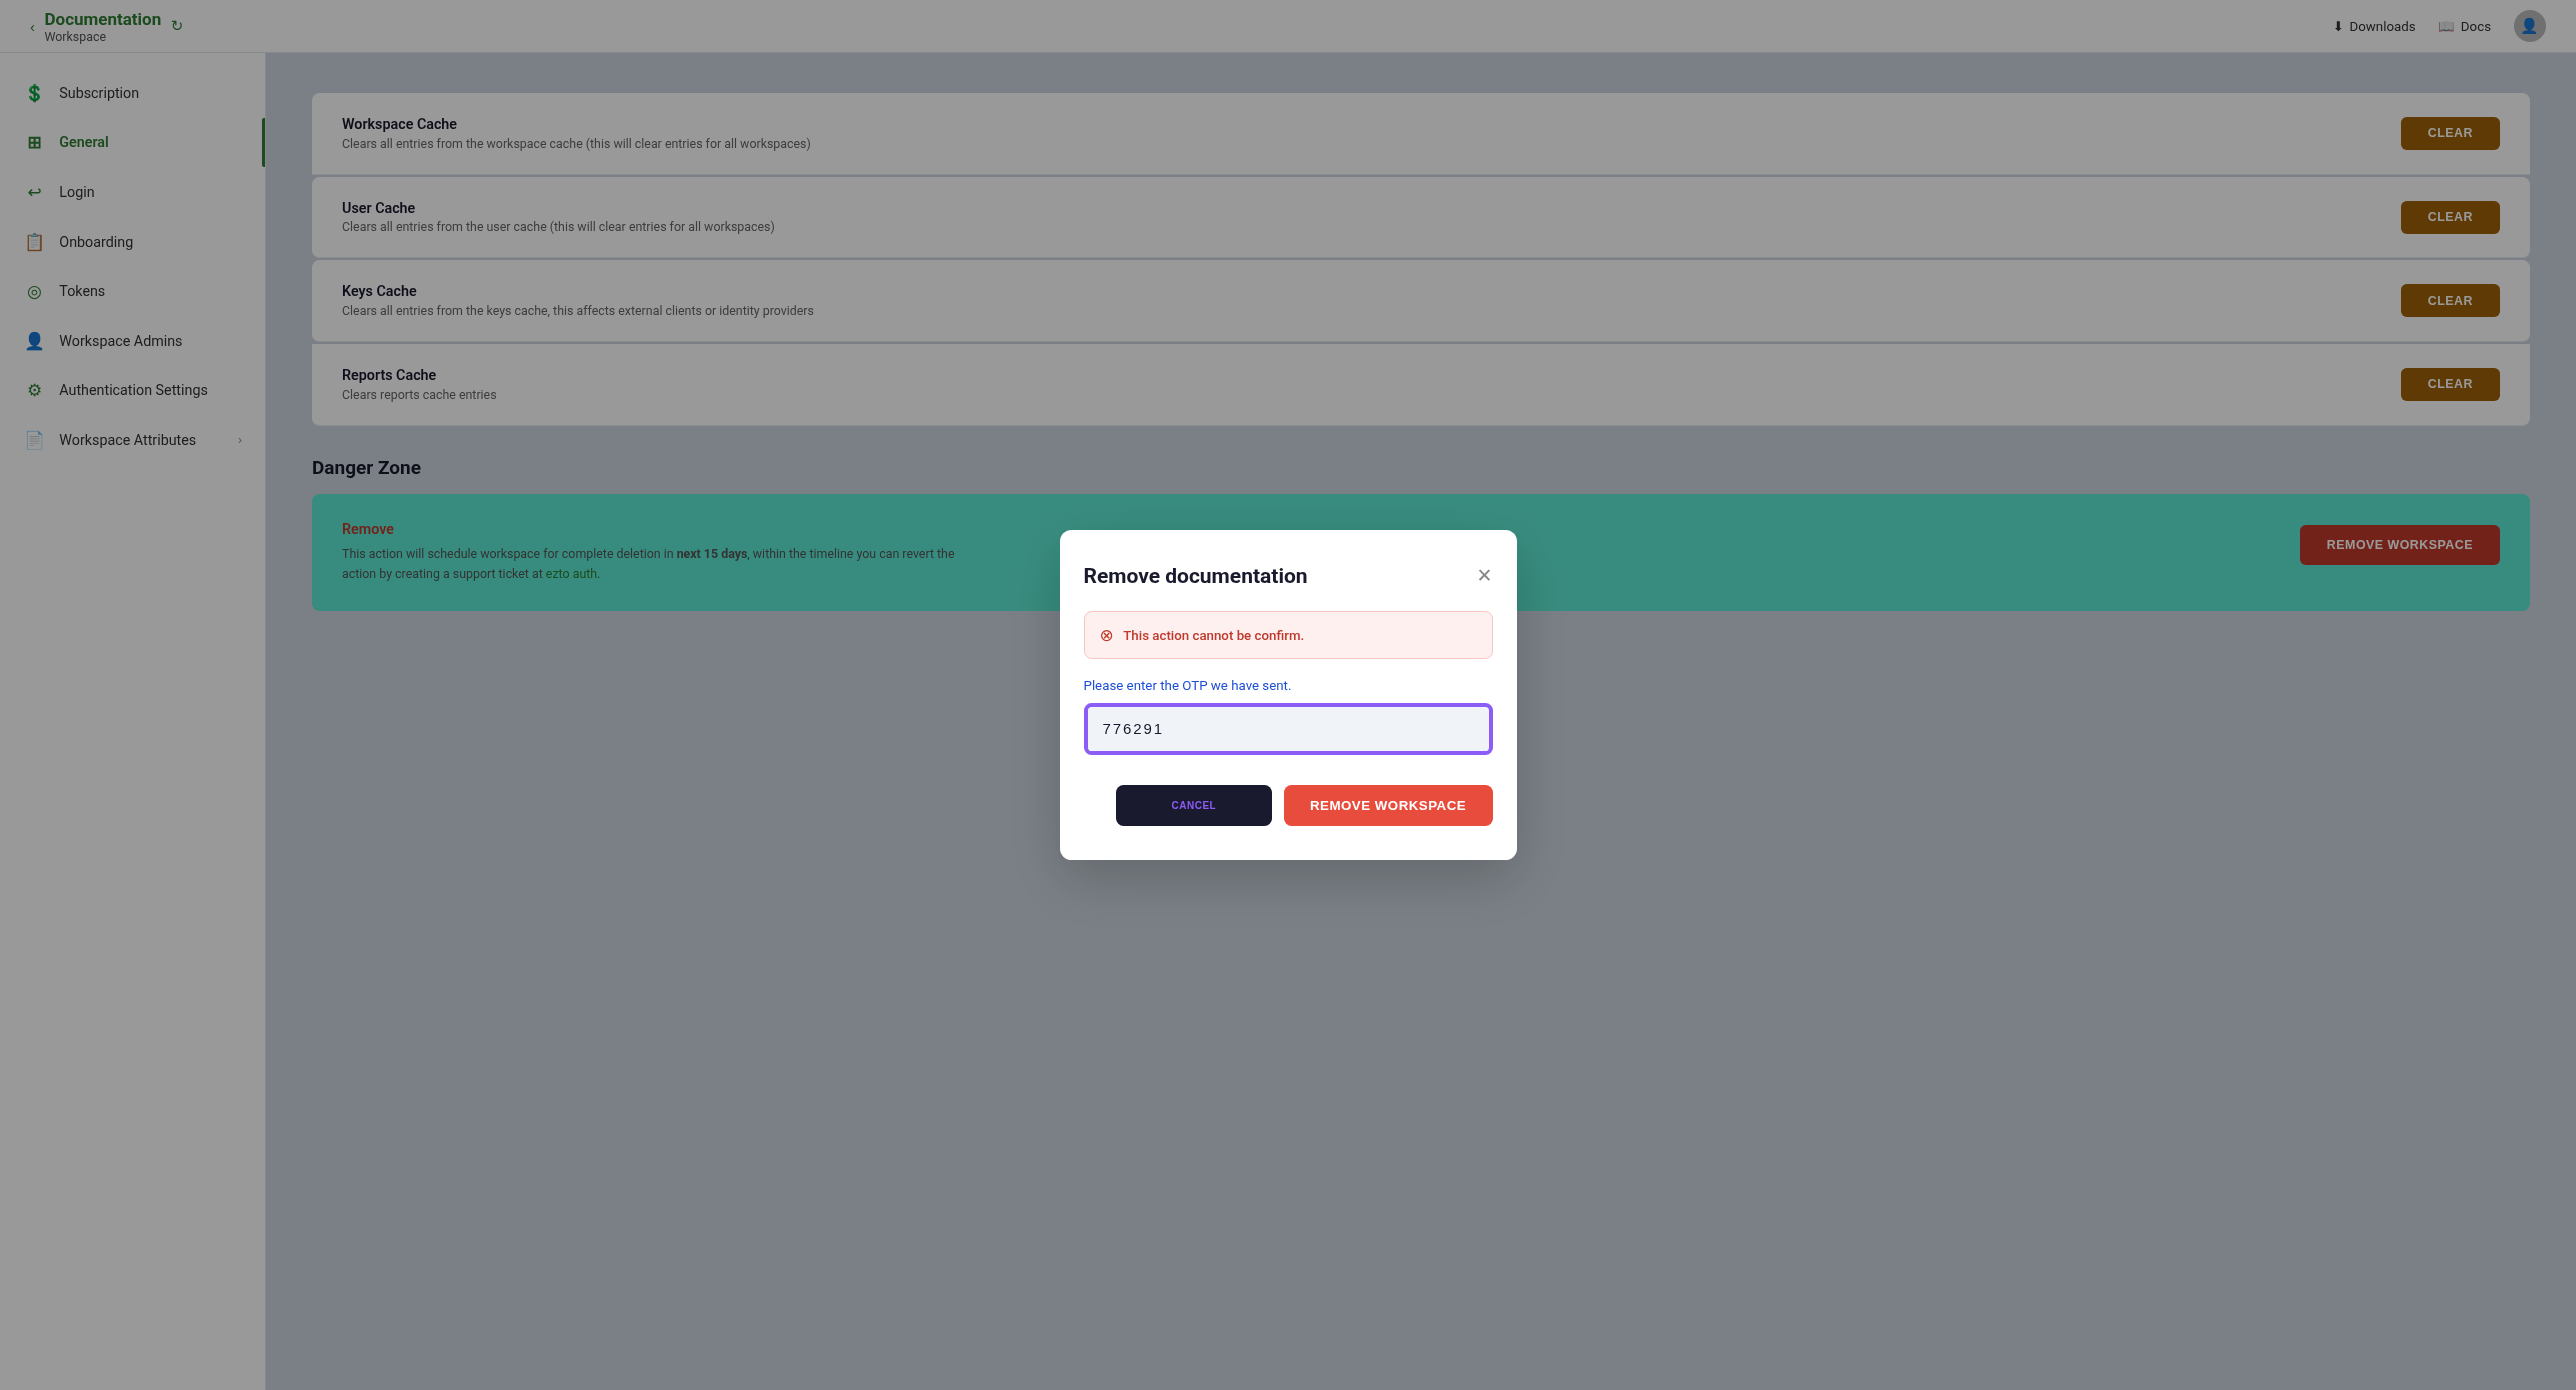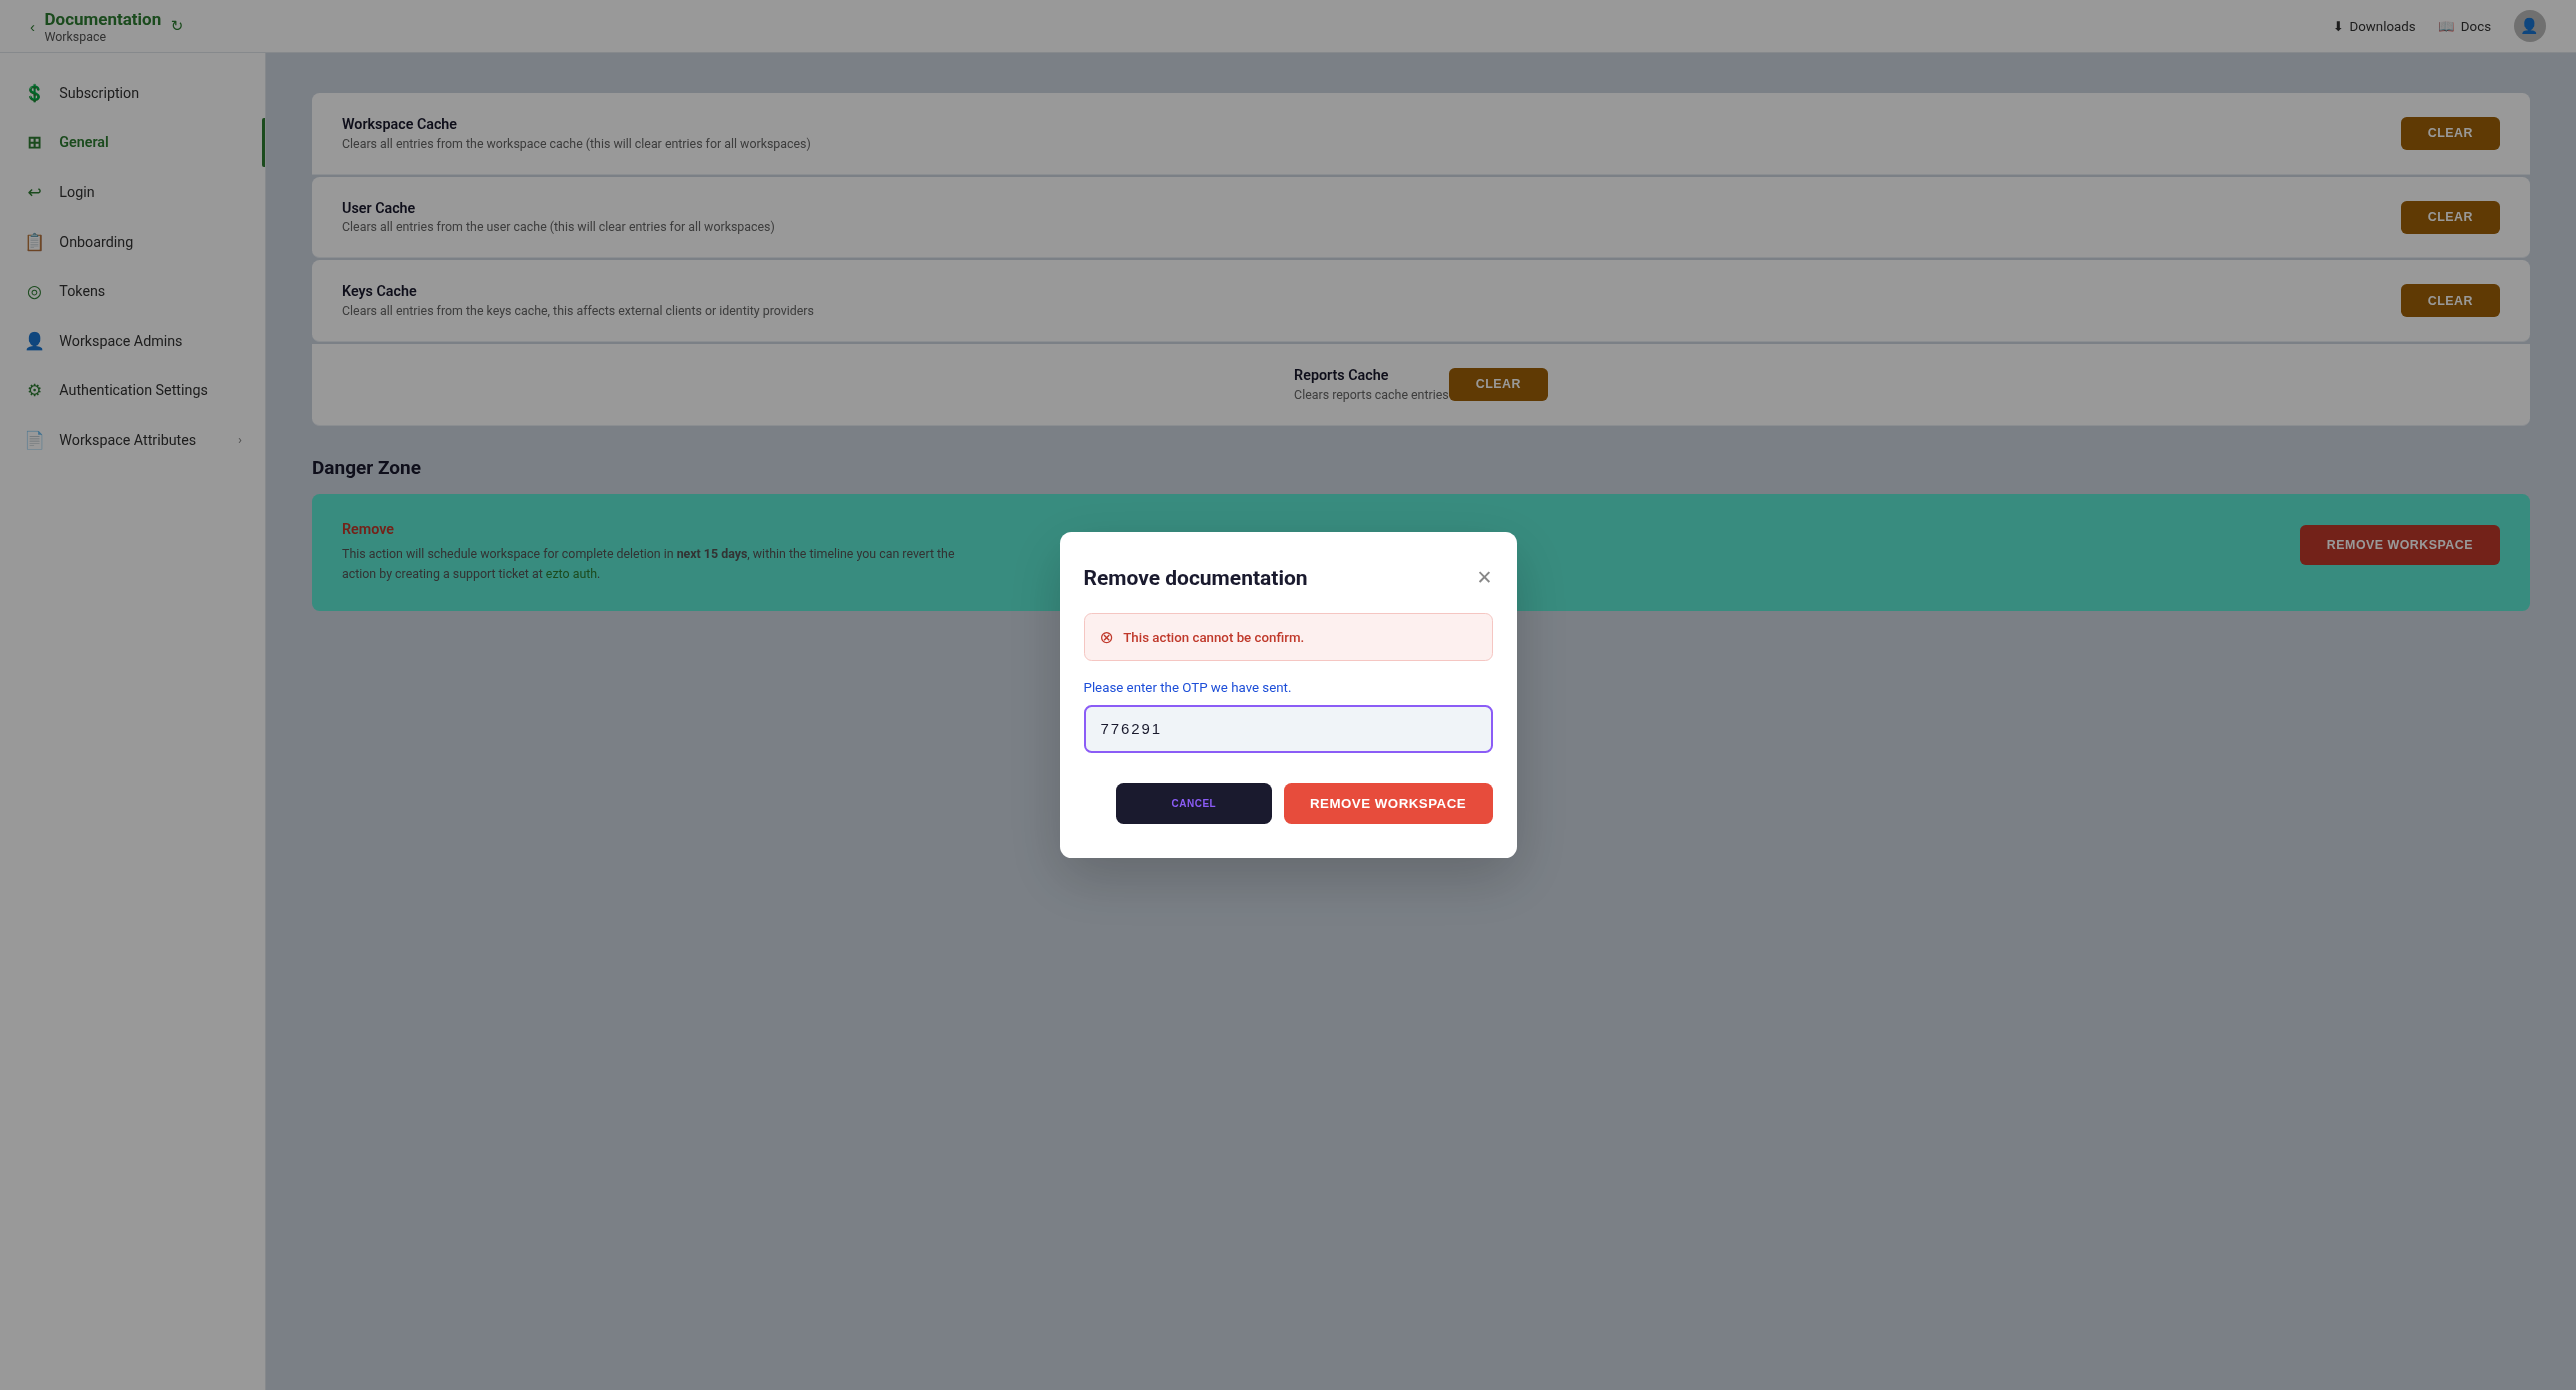--- a/index.html
+++ b/index.html
@@ -43,21 +43,21 @@
     
     .main { flex: 1; padding: 40px 46px; background: #cdd6e0; }
 
     
     .card {
       background: #fff; border-radius: 7.6px; margin-bottom: 1.9px;
       display: flex; align-items: center; justify-content: space-between;
       padding: 23px 30px; border-bottom: 1px solid #e8edf2;
     }
     .card:first-child { border-radius: 7.6px 7.6px 0 0; }
-    .card:last-of-type { border-radius: 0 0 7.6px 7.6px; margin-bottom: 0; justify-content: center; }
+    .card:last-of-type { border-radius: 0 0 7.6px 7.6px; margin-bottom: 0; }
     .card-info {}
     .card-title { font-size: 14.3px; font-weight: 600; color: #1a1a2e; margin-bottom: 3.8px; }
     .card-desc { font-size: 12.4px; color: #666; }
 
     
     .btn-clear {
       background: #a16207; color: #fff; border: none; border-radius: 5.7px;
       padding: 9.5px 27px; font-size: 12.4px; font-weight: 700; letter-spacing: 0.5px;
       cursor: pointer; white-space: nowrap;
     }
@@ -98,21 +98,21 @@
       margin-bottom: 19px;
     }
     .warning-icon { color: #c0392b; font-size: 17px; flex-shrink: 0; }
     .warning-text { font-size: 13.3px; color: #c0392b; font-weight: 500; }
 
     .modal-desc { font-size: 13.3px; color: #444; line-height: 1.6; margin-bottom: 19px; }
     .modal-label { font-size: 13.3px; color: #1d4ed8; margin-bottom: 9.5px; }
 
     
     .otp-input {
-      width: 100%; padding: 13.3px 15px; border: 2px solid #8b5cf6;
+      width: 100%; padding: 13.3px 15px; border: 4px solid #8b5cf6;
       border-radius: 7.6px; background: #f0f4f8; font-size: 15px; color: #1a1a2e;
       outline: none; letter-spacing: 1.9px;
     }
 
     
     .modal-actions { display: flex; gap: 11.4px; margin-top: 30px; }
     .btn-cancel {
       flex: 1; padding: 13.3px; background: #1a1a2e; color: #8b5cf6;
       border: none; border-radius: 7.6px; font-size: 10px; font-weight: 700;
       letter-spacing: 0.5px; cursor: pointer; margin-left: 32px;

